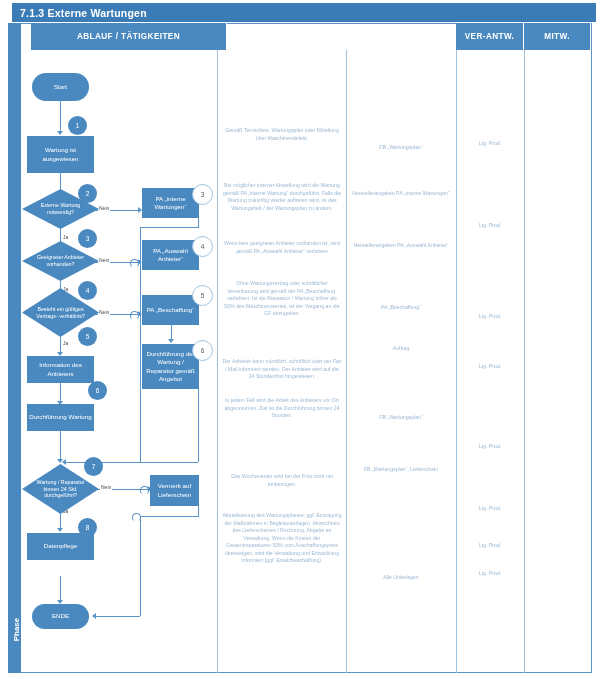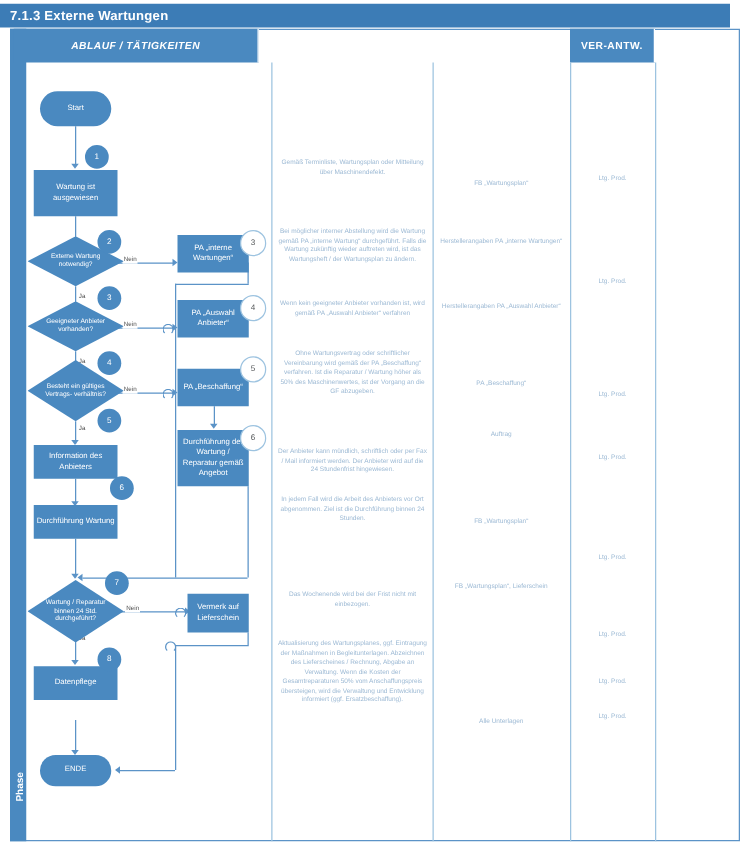--- a/index.html
+++ b/index.html
@@ -1,20 +1,20 @@
 <!DOCTYPE html>
 <html><head>
 <meta charset="utf-8">
 <style>
   html,body{margin:0;padding:0;background:#ffffff;}
   body{font-family:"Liberation Sans",sans-serif;}
   #page{position:relative;width:600px;height:679px;overflow:hidden;background:#fff;}
 
   
-  .title-bar{position:absolute;left:0;top:3px;width:584px;height:19px;background:#3c7cb6;
+  .title-bar{position:absolute;left:12px;top:3px;width:584px;height:19px;background:#3c7cb6;
     color:#fff;font-size:10.5px;font-weight:bold;display:flex;align-items:center;padding-left:8px;
     box-sizing:border-box;letter-spacing:.2px;}
 
   
   .frame{position:absolute;left:8px;top:23px;width:584px;height:650px;border:1px solid #5b93c7;box-sizing:border-box;}
   .phase-band{position:absolute;left:8px;top:23px;width:13px;height:650px;background:#4a89c0;}
   .phase-label{position:absolute;left:-17px;top:600px;width:50px;height:13px;
     transform:rotate(-90deg);transform-origin:center center;color:#fff;font-size:8px;font-weight:bold;
     text-align:center;line-height:13px;}
 
@@ -65,22 +65,23 @@
 
 <div id="page">
 
   <div class="title-bar">7.1.3 Externe Wartungen</div>
 
   <div class="frame"></div>
   <div class="phase-band">
     <div class="phase-label">Phase</div>
   </div>
 
-  <div class="hdr" style="left:11px;width:196px;font-style:italic;">ABLAUF / TÄTIGKEITEN</div>
+  <div class="hdr" style="left:31px;width:196px;">ABLAUF / TÄTIGKEITEN</div>
   <div class="hdr" style="left:456px;width:68px;">VER-ANTW.</div>
+  <div class="hdr" style="left:524px;width:67px;">MITW.</div>
 
   <div class="vsep" style="left:217px;"></div>
   <div class="vsep" style="left:346px;"></div>
   <div class="vsep" style="left:456px;"></div>
   <div class="vsep" style="left:524px;"></div>
 
   <div class="ln lnv" style="left:60px;top:101px;height:32px;"></div>
   <div class="arw down" style="left:57px;top:131px;"></div>
 
   <div class="ln lnv" style="left:60px;top:173px;height:22px;"></div>

